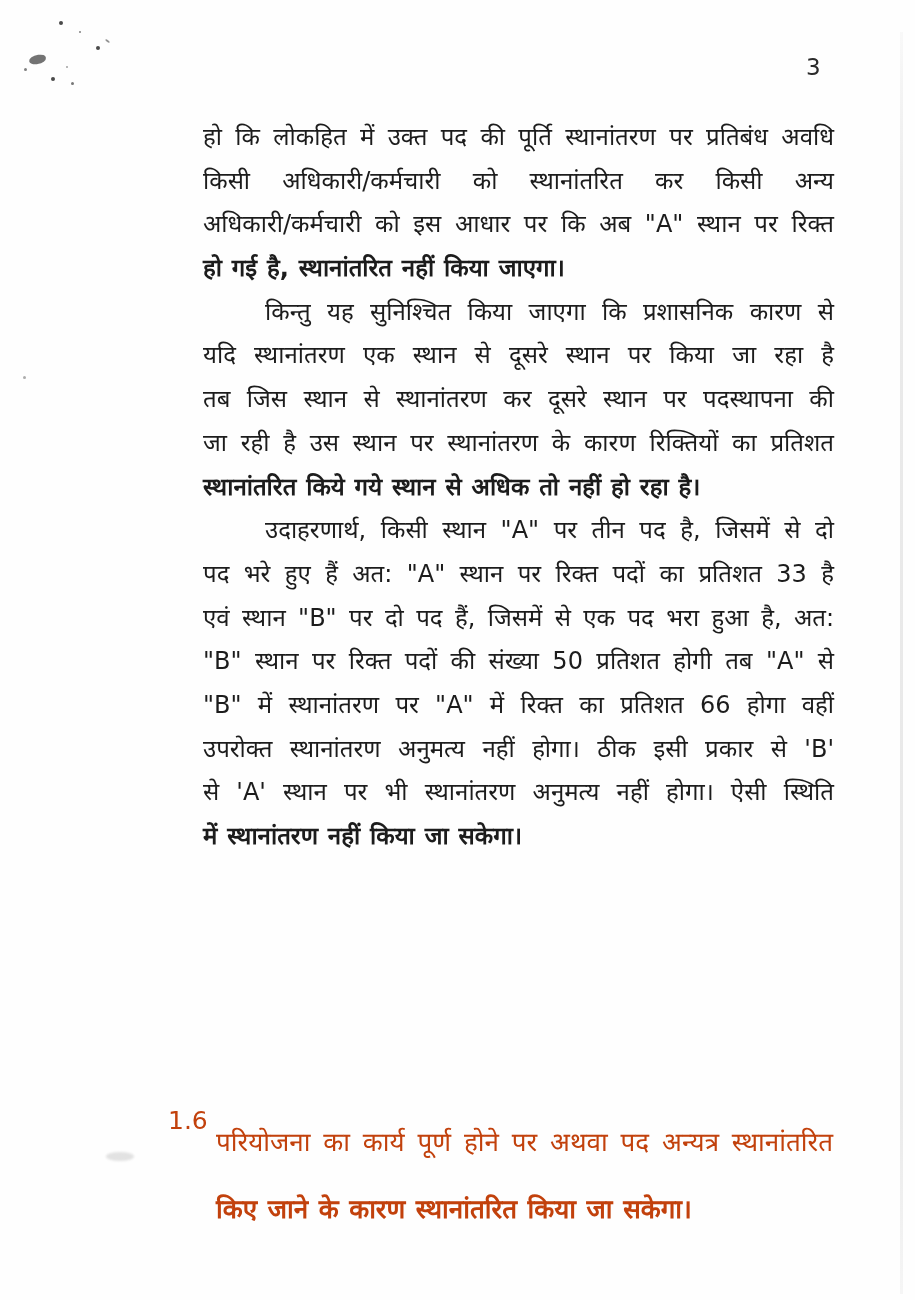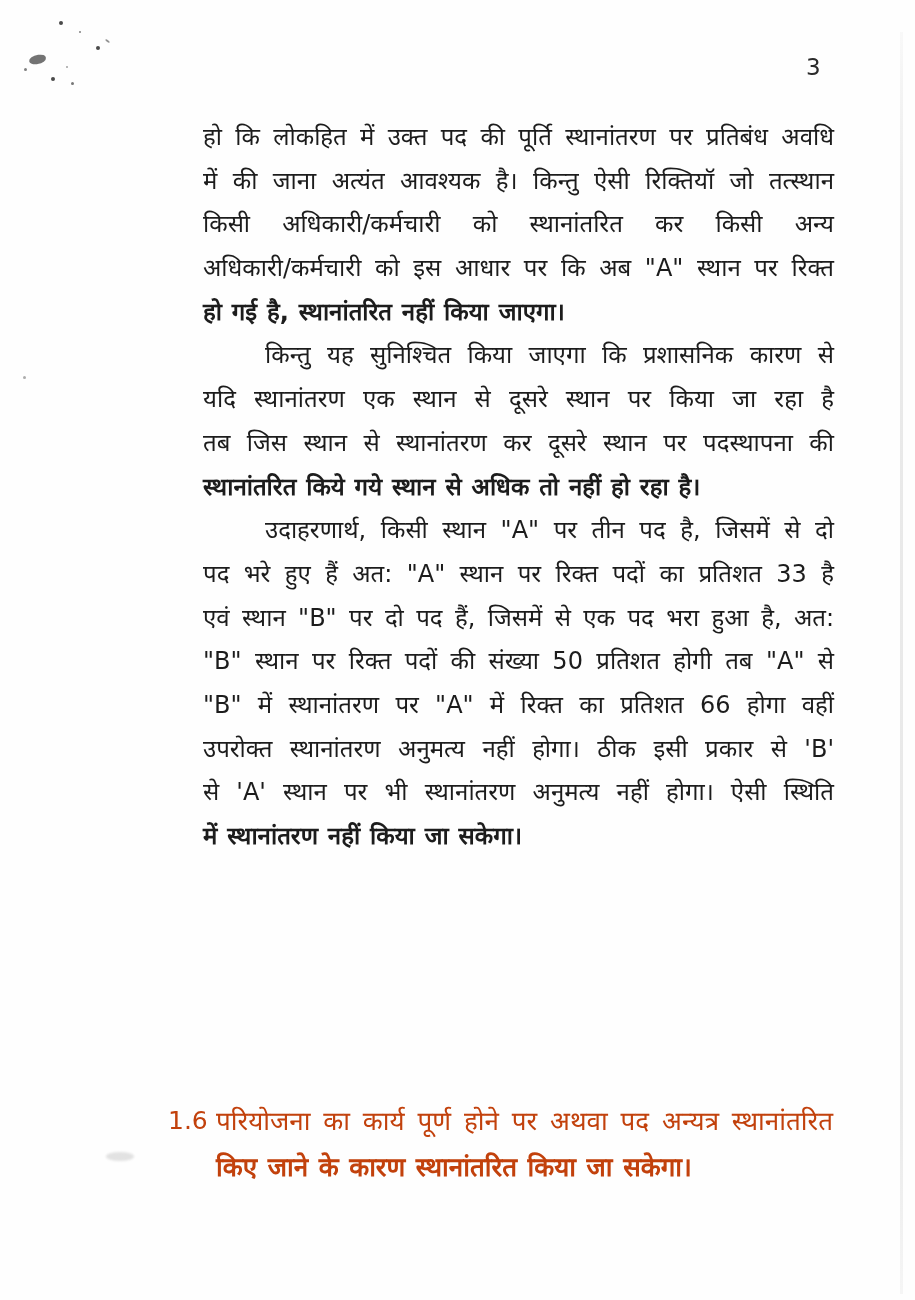--- a/index.html
+++ b/index.html
@@ -39,21 +39,21 @@
     width: 665px;
     display: flex; align-items: flex-start;
     font-size: 26px; color: #c2410c;
     word-spacing: 1.5px;
   }
   .item-number {
     flex: none; width: 48px;
     font-size: 25px; line-height: 46px;
   }
   .item-text { flex: 1; }
-  .item-text .line { height: 46px; line-height: 46px; }
+  .item-text .line { height: 46px; line-height: 46px; margin-top: 21px; }
   .speck {
     position: absolute;
     background: #4a4a4a;
     border-radius: 50%;
   }
   .blot {
     position: absolute; left: 29px; top: 55px;
     width: 17px; height: 9px;
     background: #5a5a5a;
     border-radius: 60% 40% 55% 45%;
@@ -89,27 +89,27 @@
   <div class="speck" style="left:71px; top:82px; width:3px; height:3px; opacity:.75;"></div>
   <div class="speck" style="left:66px; top:66px; width:2px; height:2px; opacity:.5;"></div>
   <div class="speck" style="left:23px; top:376px; width:3px; height:3px; opacity:.45;"></div>
   <div class="smudge"></div>
   <div class="page-edge"></div>
 
   <div class="page-number">3</div>
 
   <div class="doc-body">
       <div class="line">हो कि लोकहित में उक्त पद की पूर्ति स्थानांतरण पर प्रतिबंध अवधि</div>
-      <div class="line">में की जाना अत्यंत आवश्यक है। किन्तु ऐसी रिक्तियॉ जो तत्स्थान</div>
       <div class="line">किसी अधिकारी/कर्मचारी को स्थानांतरित कर किसी अन्य</div>
       <div class="line">अधिकारी/कर्मचारी को इस आधार पर कि अब "A" स्थान पर रिक्त</div>
       <div class="line plast">हो गई है, स्थानांतरित नहीं किया जाएगा।</div>
       <div class="line indent">किन्तु यह सुनिश्चित किया जाएगा कि प्रशासनिक कारण से</div>
       <div class="line">यदि स्थानांतरण एक स्थान से दूसरे स्थान पर किया जा रहा है</div>
       <div class="line">तब जिस स्थान से स्थानांतरण कर दूसरे स्थान पर पदस्थापना की</div>
+      <div class="line">जा रही है उस स्थान पर स्थानांतरण के कारण रिक्तियों का प्रतिशत</div>
       <div class="line plast">स्थानांतरित किये गये स्थान से अधिक तो नहीं हो रहा है।</div>
       <div class="line indent">उदाहरणार्थ, किसी स्थान "A" पर तीन पद है, जिसमें से दो</div>
       <div class="line">पद भरे हुए हैं अत: "A" स्थान पर रिक्त पदों का प्रतिशत 33 है</div>
       <div class="line">एवं स्थान "B" पर दो पद हैं, जिसमें से एक पद भरा हुआ है, अत:</div>
       <div class="line">"B" स्थान पर रिक्त पदों की संख्या 50 प्रतिशत होगी तब "A" से</div>
       <div class="line">"B" में स्थानांतरण पर "A" में रिक्त का प्रतिशत 66 होगा वहीं</div>
       <div class="line">उपरोक्त स्थानांतरण अनुमत्य नहीं होगा। ठीक इसी प्रकार से 'B'</div>
       <div class="line">से 'A' स्थान पर भी स्थानांतरण अनुमत्य नहीं होगा। ऐसी स्थिति</div>
       <div class="line plast">में स्थानांतरण नहीं किया जा सकेगा।</div>
     </div>

